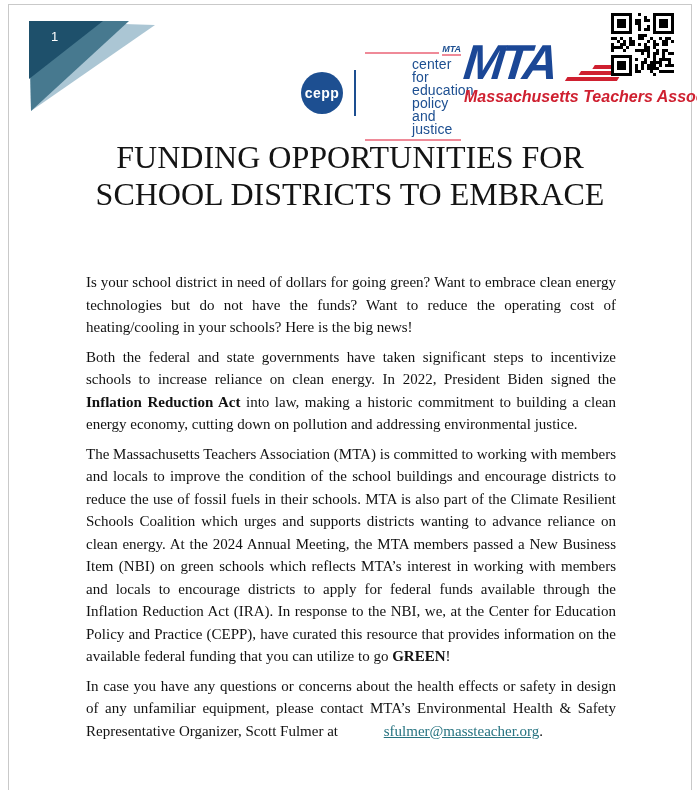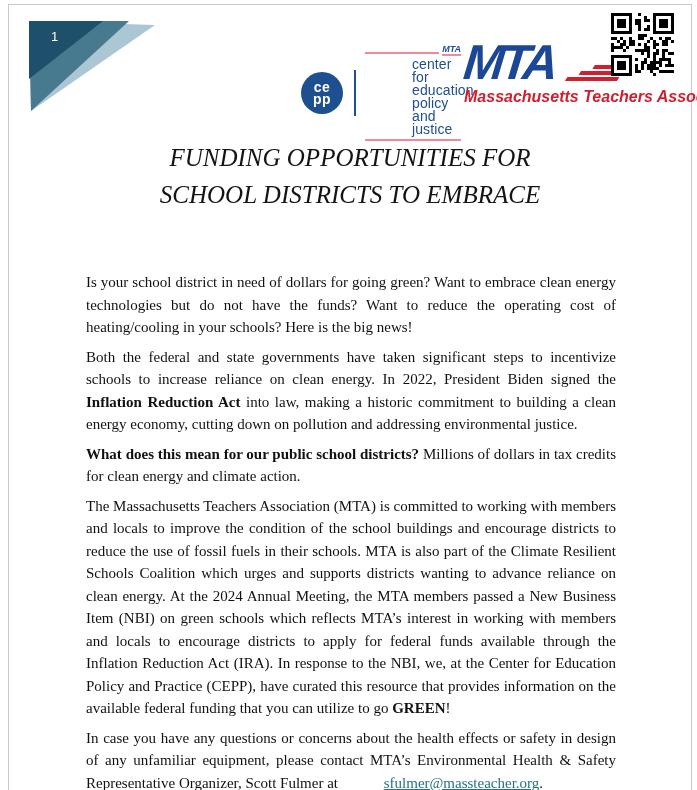--- a/index.html
+++ b/index.html
@@ -16,21 +16,21 @@
   .corner svg { position:absolute; left:0; top:0; }
   .page-num {
     position:absolute; left:22px; top:8px; color:#fff;
     font-family:"Liberation Sans",sans-serif; font-size:13px;
   }
 
   
   .cepp { position:absolute; left:292px; top:40px; display:flex; align-items:center; }
   .cepp-circle {
     width:42px; height:42px; border-radius:50%; background:var(--cepp-blue);
-    color:#fff; display:flex; flex-direction:column; align-items:center; justify-content:center;
+    color:#fff; display:flex; flex-direction:row; align-items:center; justify-content:center;
     font-family:"Liberation Sans",sans-serif; font-weight:bold; font-size:14px; line-height:12px;
     letter-spacing:0.5px;
   }
   .cepp-sep { width:2px; height:46px; background:var(--cepp-blue); margin:0 9px 0 11px; }
   .cepp-text { font-family:"Liberation Sans",sans-serif; color:var(--cepp-blue); width:96px; }
   .cepp-top { display:flex; align-items:flex-end; margin-bottom:2px; }
   .cepp-top-line { flex:1; height:2px; background:var(--cepp-pink); margin:0 3px 2px 0; }
   .cepp-mini {
     font-size:9px; font-weight:bold; font-style:italic; color:var(--cepp-blue);
     border-bottom:2px solid var(--cepp-pink); line-height:9px;
@@ -56,21 +56,21 @@
     font-size:16px; font-weight:bold; font-style:italic; color:var(--mta-red);
     margin-top:3px; white-space:nowrap;
   }
 
   
   .qr { position:absolute; left:602px; top:8px; width:63px; height:63px; }
 
   
   .title {
     position:absolute; top:134px; left:0; width:100%;
-    text-align:center; font-size:25px; line-height:37px; color:#141414;font-style:italic;
+    text-align:center; font-size:32px; line-height:37px; color:#141414;
   }
 
   
   .content {
     position:absolute; left:77px; top:266px; width:530px;
     font-size:15px; line-height:22.5px; text-align:justify;
   }
   .content p { margin-bottom:7px; }
   .bold { font-weight:bold; }
   .link { color:var(--link-teal); text-decoration:underline; cursor:pointer;margin-left:42px; }
@@ -242,18 +242,17 @@
       </svg></div>
 
   <div class="title">
     <div>FUNDING OPPORTUNITIES FOR</div>
     <div>SCHOOL DISTRICTS TO EMBRACE</div>
   </div>
 
   <div class="content">
       <p><span>Is your school district in need of dollars for going green? Want to embrace clean energy technologies but do not have the funds? Want to reduce the operating cost of heating/cooling in your schools? Here is the big news!</span></p>
       <p><span>Both the federal and state governments have taken significant steps to incentivize schools to increase reliance on clean energy. In 2022, President Biden signed the </span><span class="bold">Inflation Reduction Act</span><span> into law, making a historic commitment to building a clean energy economy, cutting down on pollution and addressing environmental justice.</span></p>
-      <p><span class="bold">What does this mean for our public school districts?</span><span> Millions of dollars in tax credits for clean energy and climate action.</span></p>
       <p><span>The Massachusetts Teachers Association (MTA) is committed to working with members and locals to improve the condition of the school buildings and encourage districts to reduce the use of fossil fuels in their schools. MTA is also part of the Climate Resilient Schools Coalition which urges and supports districts wanting to advance reliance on clean energy. At the 2024 Annual Meeting, the MTA members passed a New Business Item (NBI) on green schools which reflects MTA’s interest in working with members and locals to encourage districts to apply for federal funds available through the Inflation Reduction Act (IRA). In response to the NBI, we, at the Center for Education Policy and Practice (CEPP), have curated this resource that provides information on the available federal funding that you can utilize to go </span><span class="bold">GREEN</span><span>!</span></p>
       <p><span>In case you have any questions or concerns about the health effects or safety in design of any unfamiliar equipment, please contact MTA’s Environmental Health &amp; Safety Representative Organizer, Scott Fulmer at </span><span class="link">sfulmer@massteacher.org</span><span>.</span></p>
     </div>
 
 </div>
 
 </body></html>

